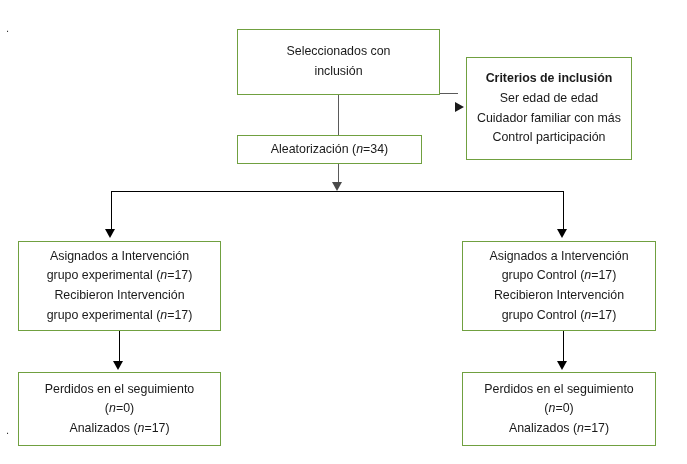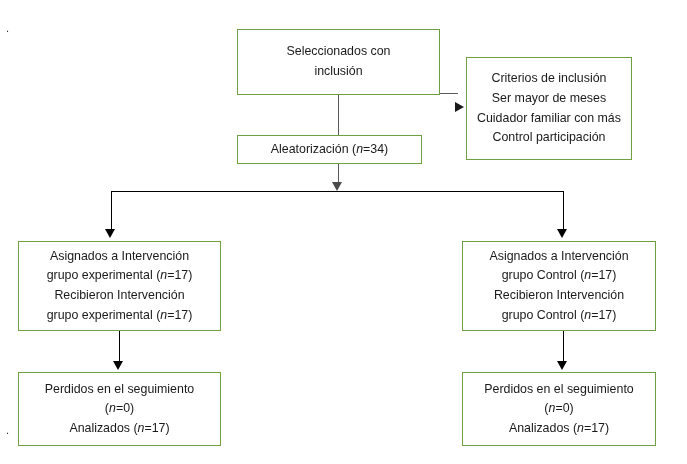--- a/index.html
+++ b/index.html
@@ -31,21 +31,21 @@
     font-size: 12.4px;
     line-height: 1.58;
     padding: 5px 6px;
     z-index: 3;
   }
   .node .ln {
     display: block;
     white-space: nowrap;
   }
   .node .ln.bold {
-    font-weight: normal;
+    font-weight: bold;
   }
   .node em {
     font-style: italic;
   }
 
   
   #node-selection   { left: 237px; top: 29px;  width: 203px; height: 66px; }
   #node-criteria    { left: 466px; top: 57px;  width: 166px; height: 103px; }
   #node-random      { left: 237px; top: 135px; width: 185px; height: 29px; }
   #node-exp         { left: 18px;  top: 241px; width: 203px; height: 90px; }
@@ -148,21 +148,21 @@
   <div class="conn v-black" id="c-ctrl-down"></div>
   <div class="arrow-down black" id="c-ctrl-head"></div>
 
   <div class="node" id="node-selection">
     <span class="ln">Seleccionados con</span>
     <span class="ln">inclusión</span>
   </div>
 
   <div class="node" id="node-criteria">
     <span class="ln bold">Criterios de inclusión</span>
-    <span class="ln">Ser mayor de meses</span>
+    <span class="ln">Ser edad de edad</span>
     <span class="ln">Cuidador familiar con más</span>
     <span class="ln">Control participación</span>
   </div>
 
   <div class="node" id="node-random">
     <span class="ln"><span>Aleatorización (</span><em>n</em><span>=34)</span></span>
   </div>
 
   <div class="node" id="node-exp">
     <span class="ln">Asignados a Intervención</span>

